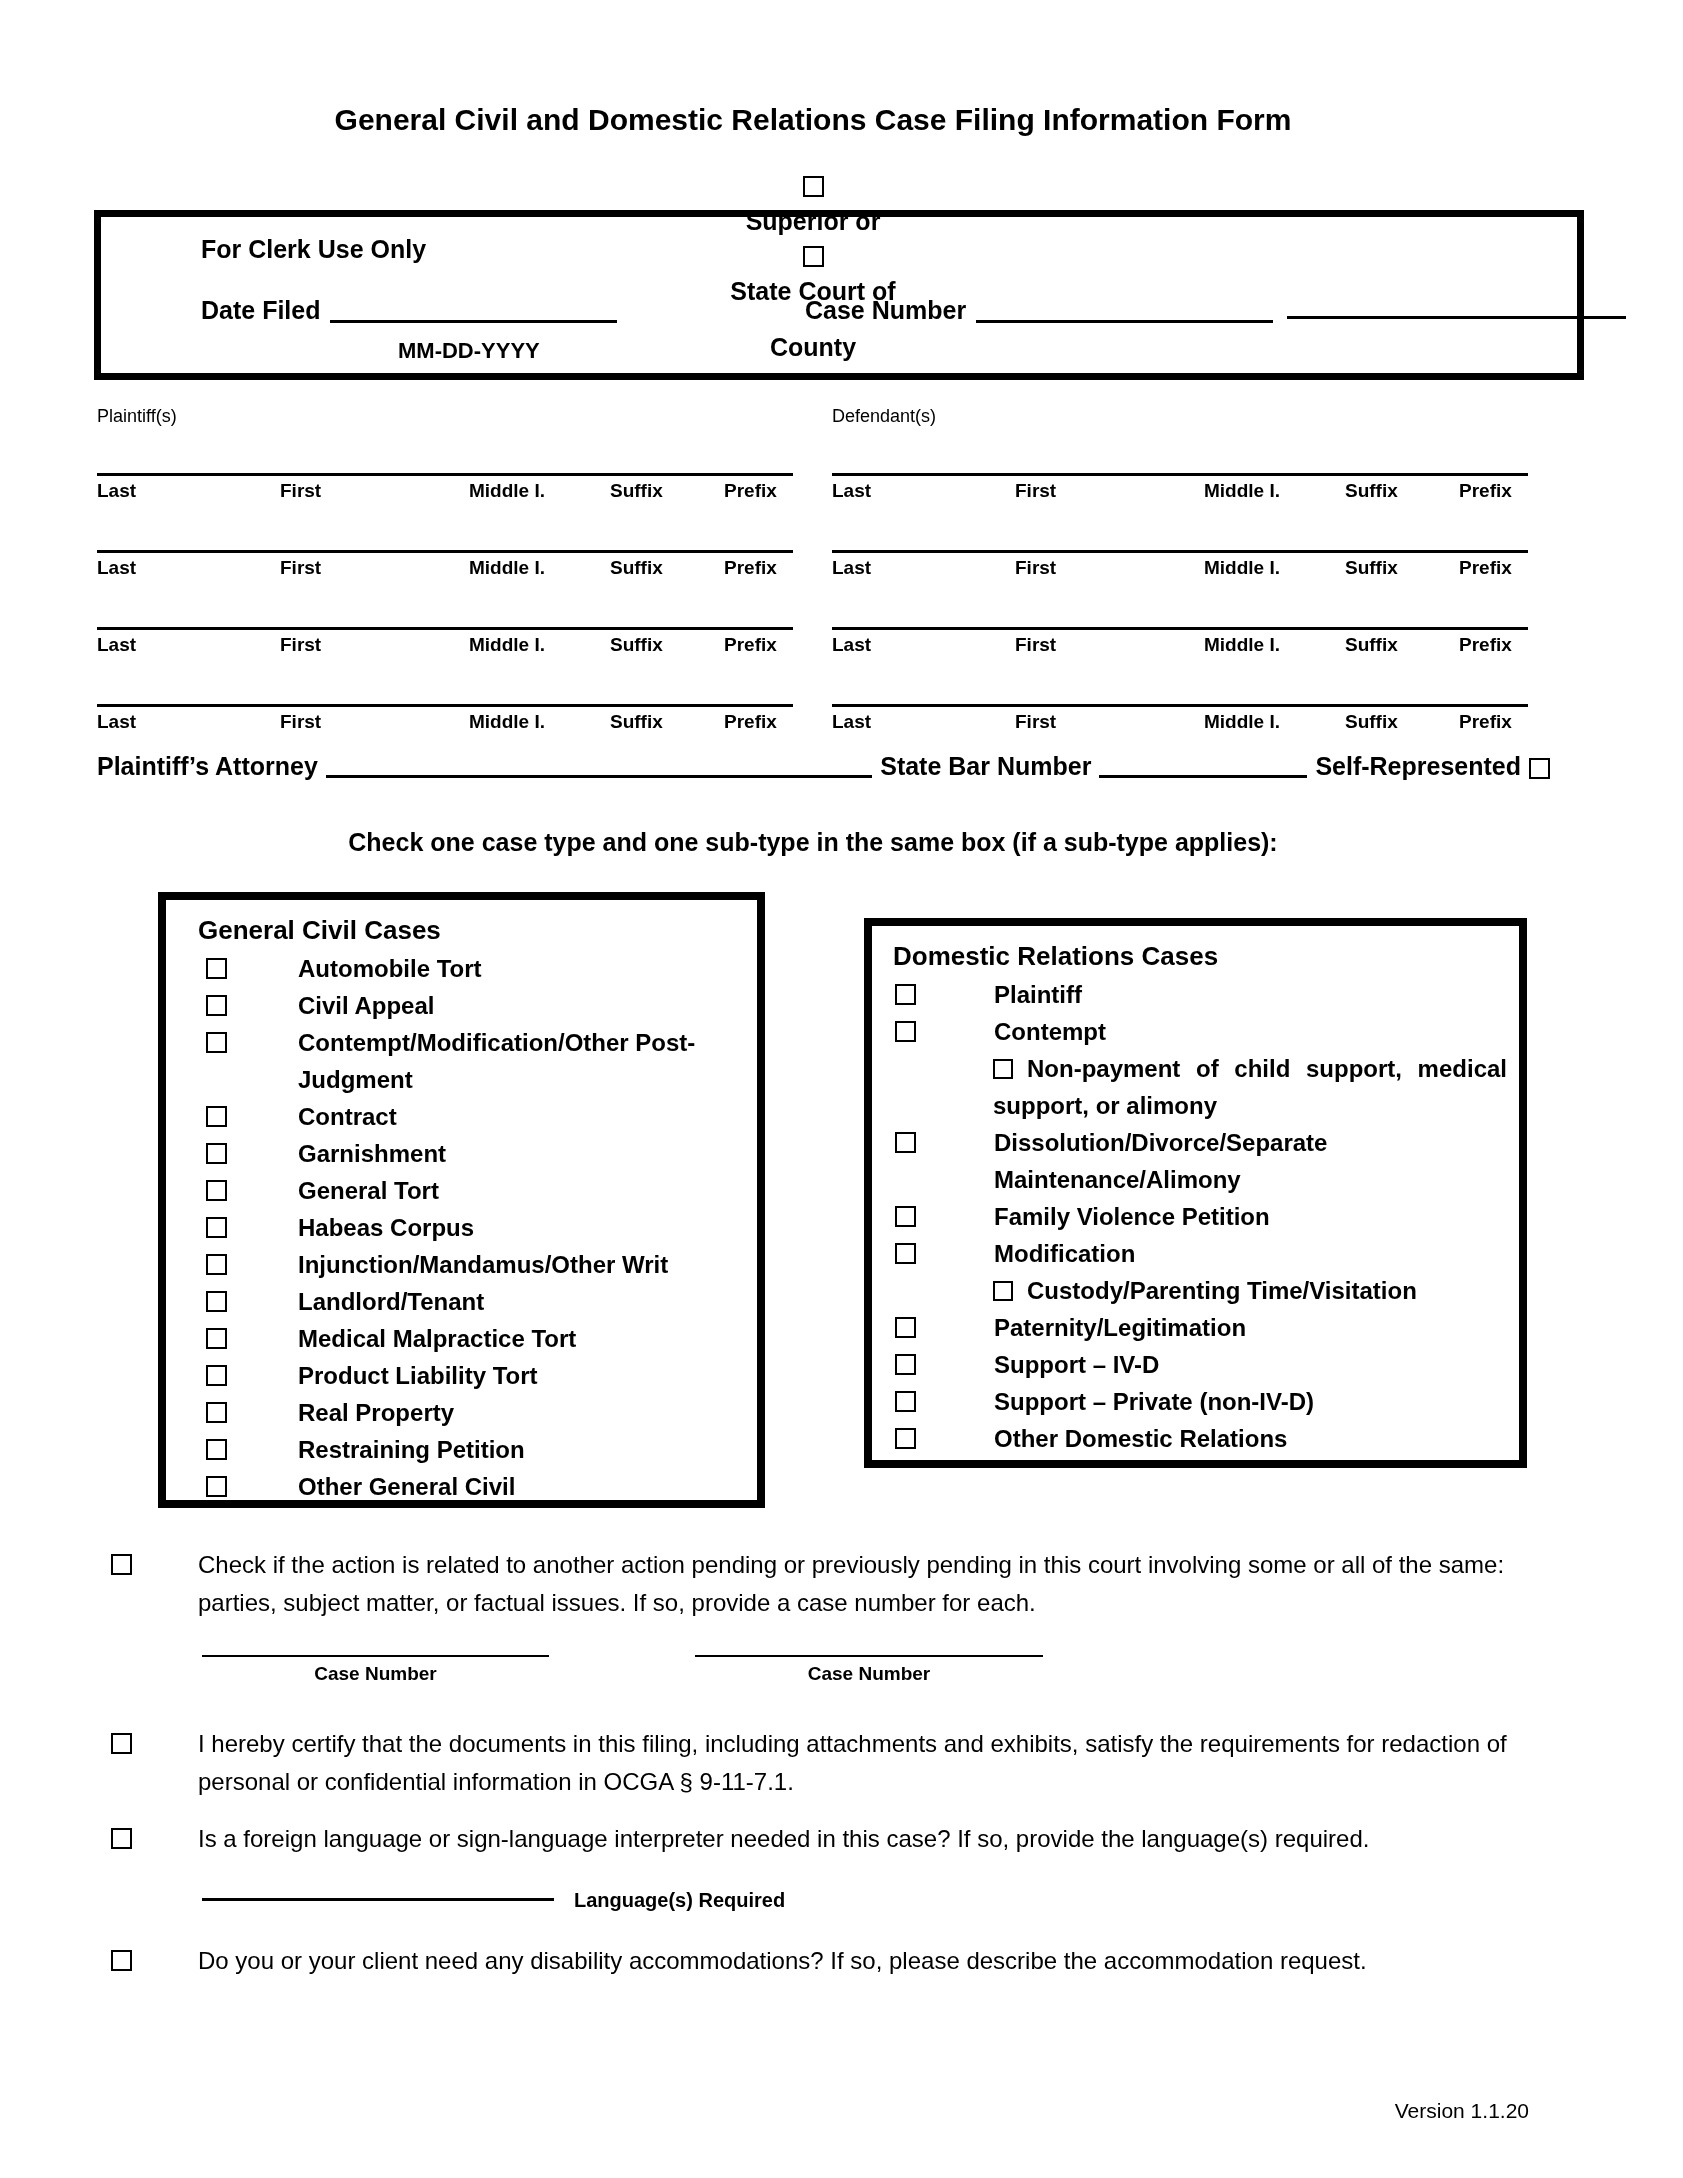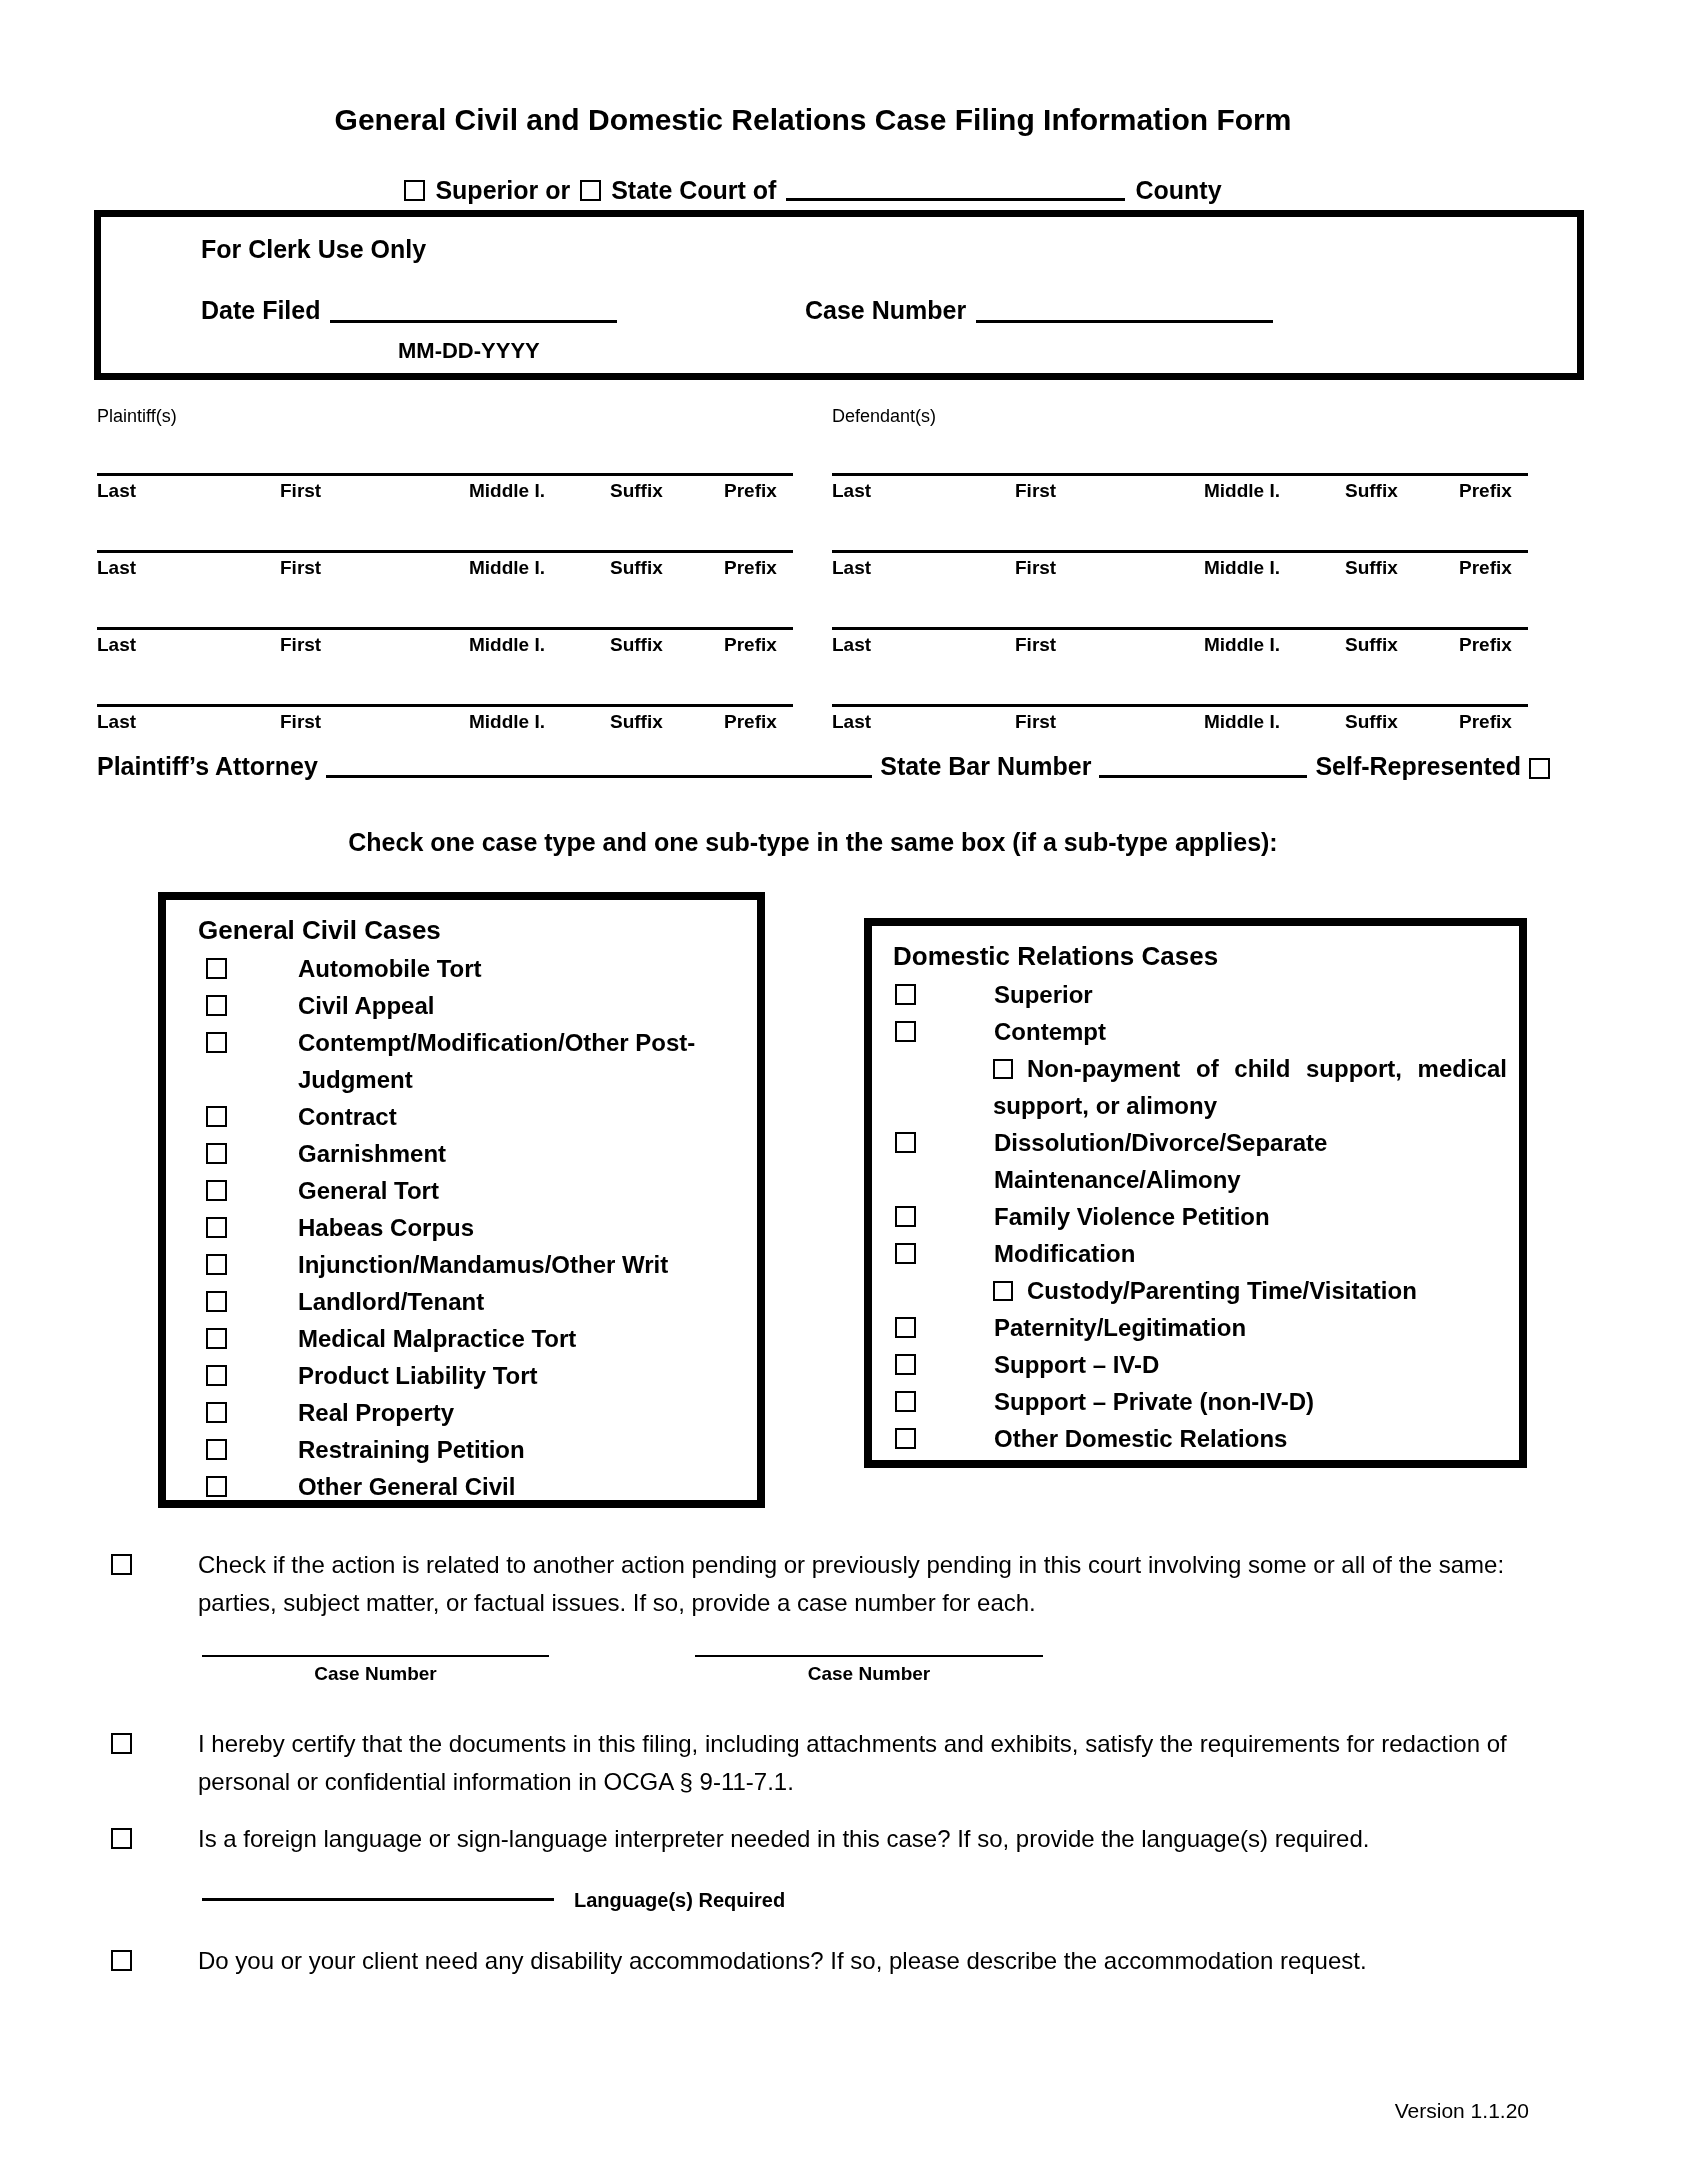--- a/index.html
+++ b/index.html
@@ -10,21 +10,21 @@
   .cb{display:inline-block;width:21px;height:21px;border:2px solid #000;background:#fff;
       box-sizing:border-box;flex:none;}
 
   
   .uline{display:inline-block;height:0;border-bottom:3px solid #000;}
 
   .title{position:absolute;top:103px;left:0;right:0;text-align:center;
          font-size:30px;font-weight:bold;}
 
   .court-line{position:absolute;top:176px;left:0;right:0;display:flex;justify-content:center;
-              align-items:center;gap:10px;font-size:25px;font-weight:bold;}
+              align-items:center;gap:10px;font-size:25px;font-weight:bold;flex-direction:column;}
   .court-line .uline{width:339px;align-self:flex-end;margin-bottom:4px;}
 
   .clerk-box{position:absolute;left:94px;top:210px;width:1490px;height:170px;
              border:7px solid #000;box-sizing:border-box;font-size:25px;font-weight:bold;}
   .clerk-heading{position:absolute;left:100px;top:18px;}
   .clerk-field{position:absolute;top:79px;display:flex;align-items:flex-end;gap:10px;}
   .clerk-field .uline{margin-bottom:2px;}
   .clerk-date{left:100px;}
   .clerk-date .uline{width:287px;}
   .clerk-case{left:704px;}
@@ -279,21 +279,21 @@
           <span class="case-label">Other General Civil</span>
         </div>
       </div>
   </div>
 
   <div class="case-box dr">
     <div class="box-heading">Domestic Relations Cases</div>
     <div>
         <div class="case-item">
           <span class="cb"></span>
-          <span class="case-label">Superior</span>
+          <span class="case-label">Plaintiff</span>
         </div>
         <div class="case-item">
           <span class="cb"></span>
           <span class="case-label">Contempt</span>
         </div>
         <div class="case-sub justify"><span class="cb"></span><span>Non-payment of child support, medical support, or alimony</span></div>
         <div class="case-item">
           <span class="cb"></span>
           <span class="case-label">Dissolution/Divorce/Separate Maintenance/Alimony</span>
         </div>

